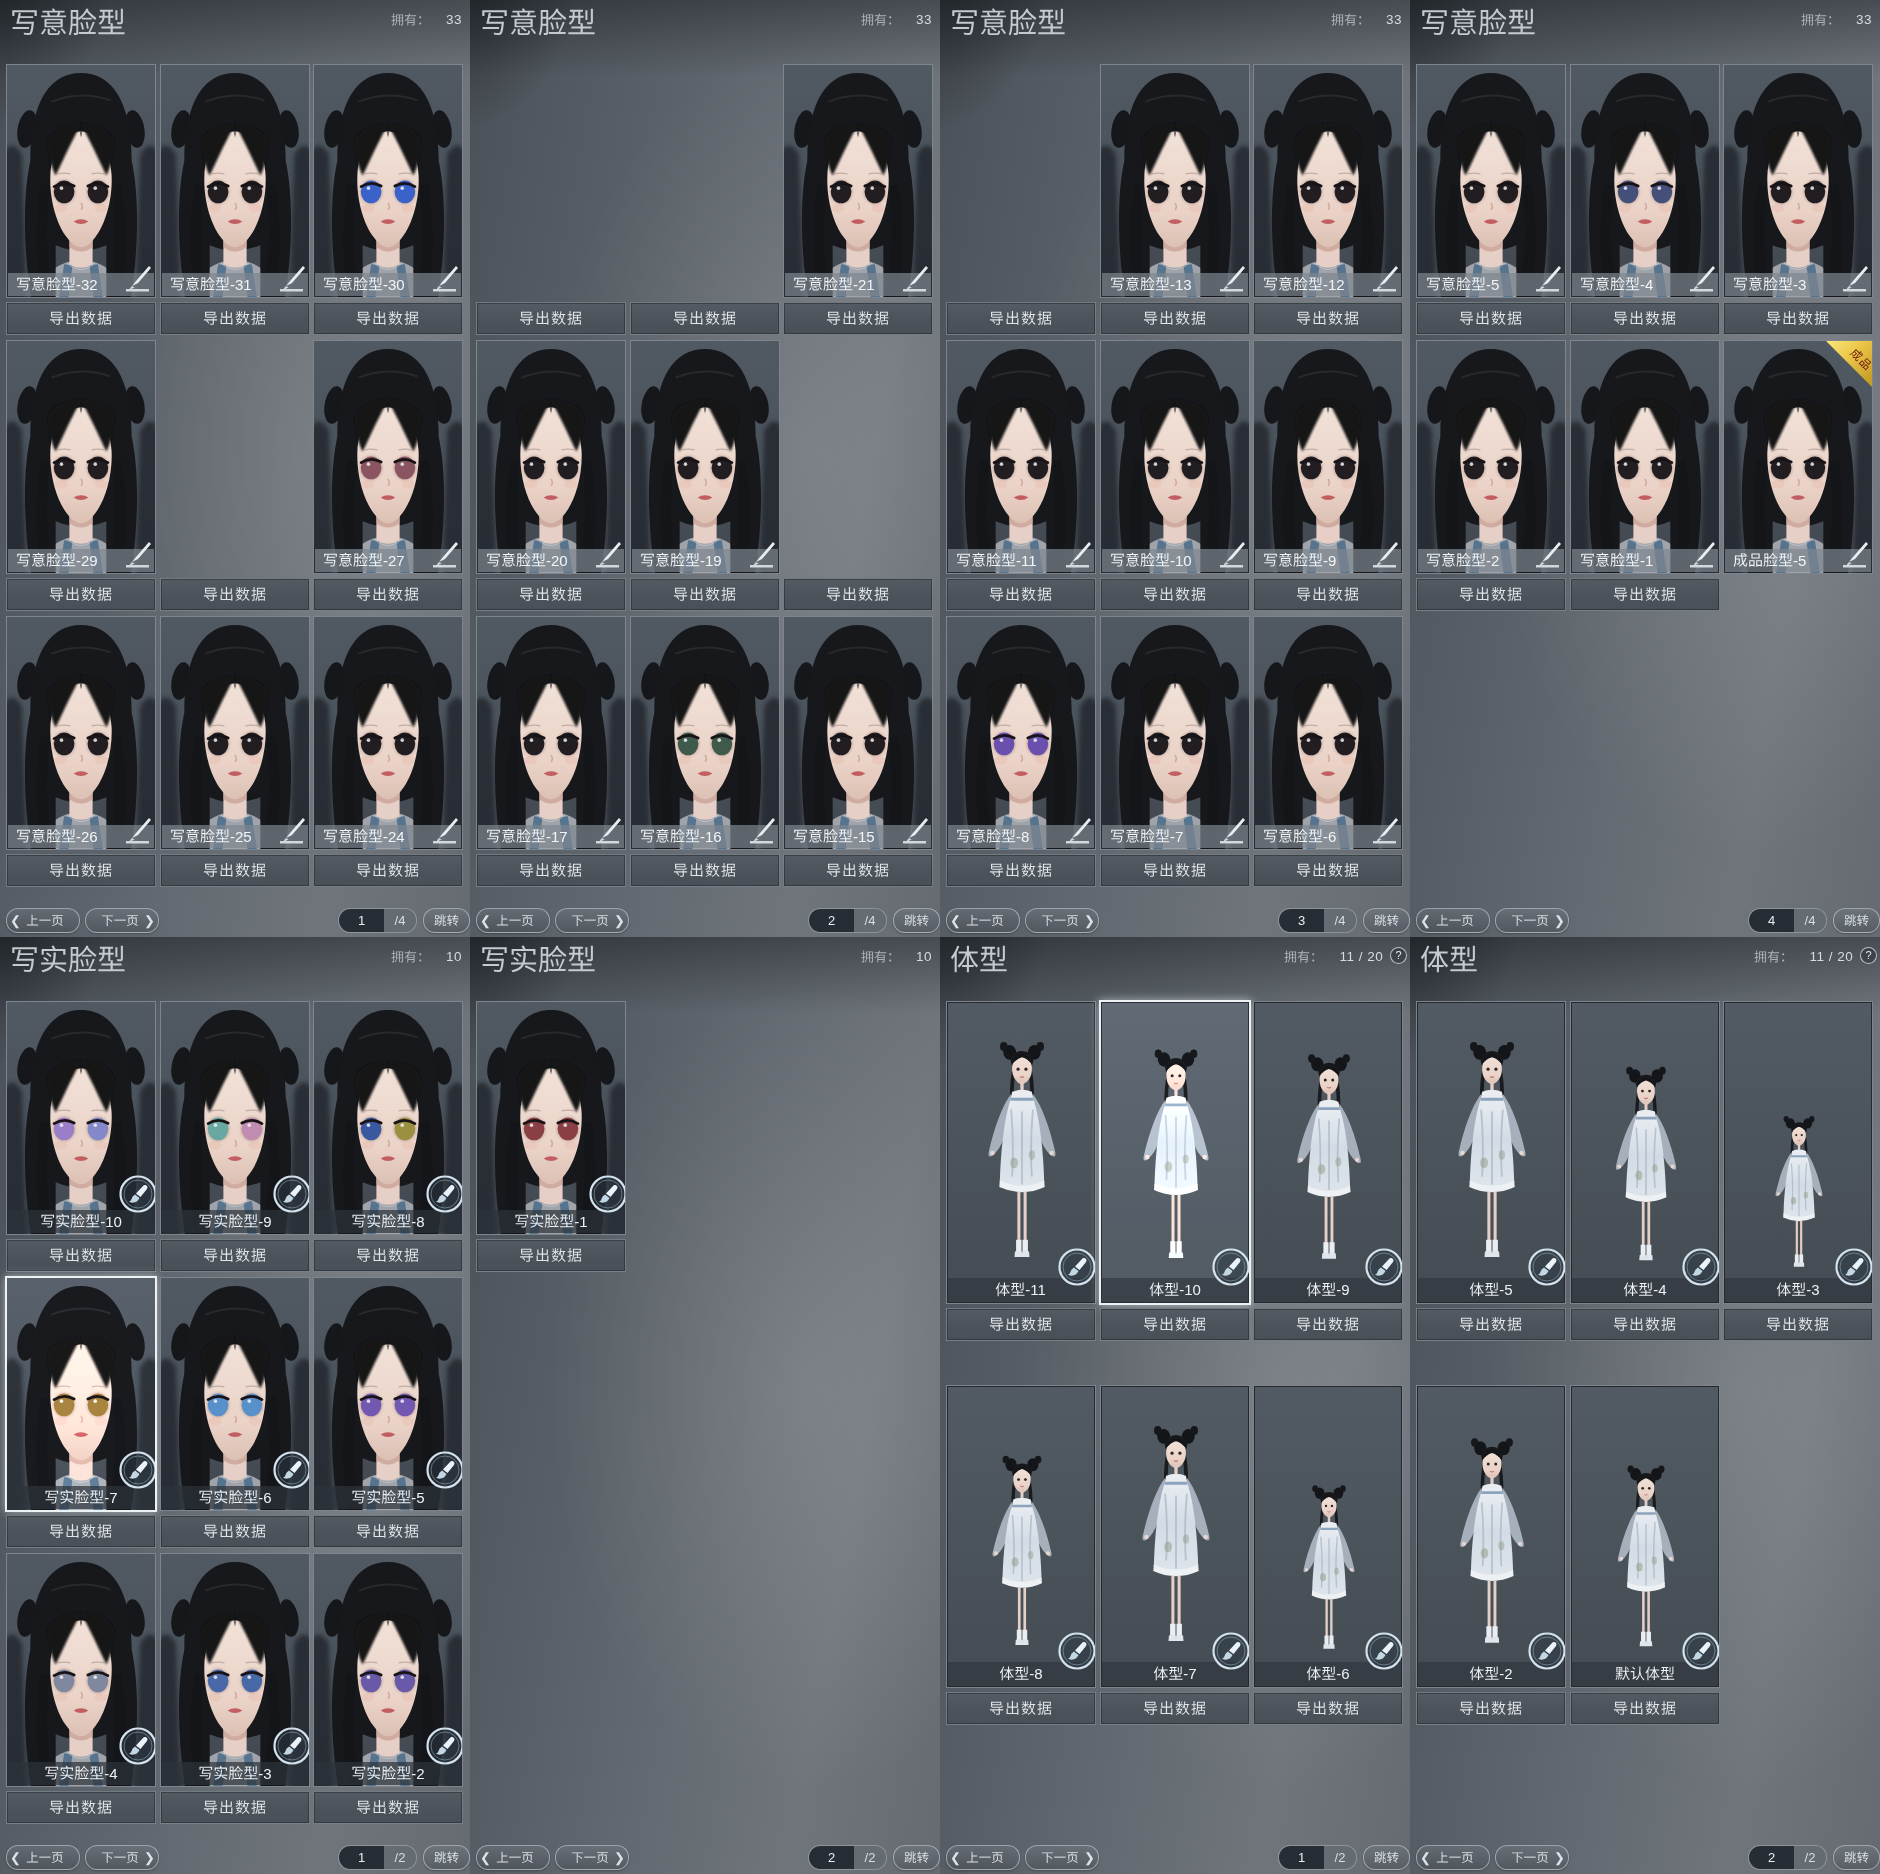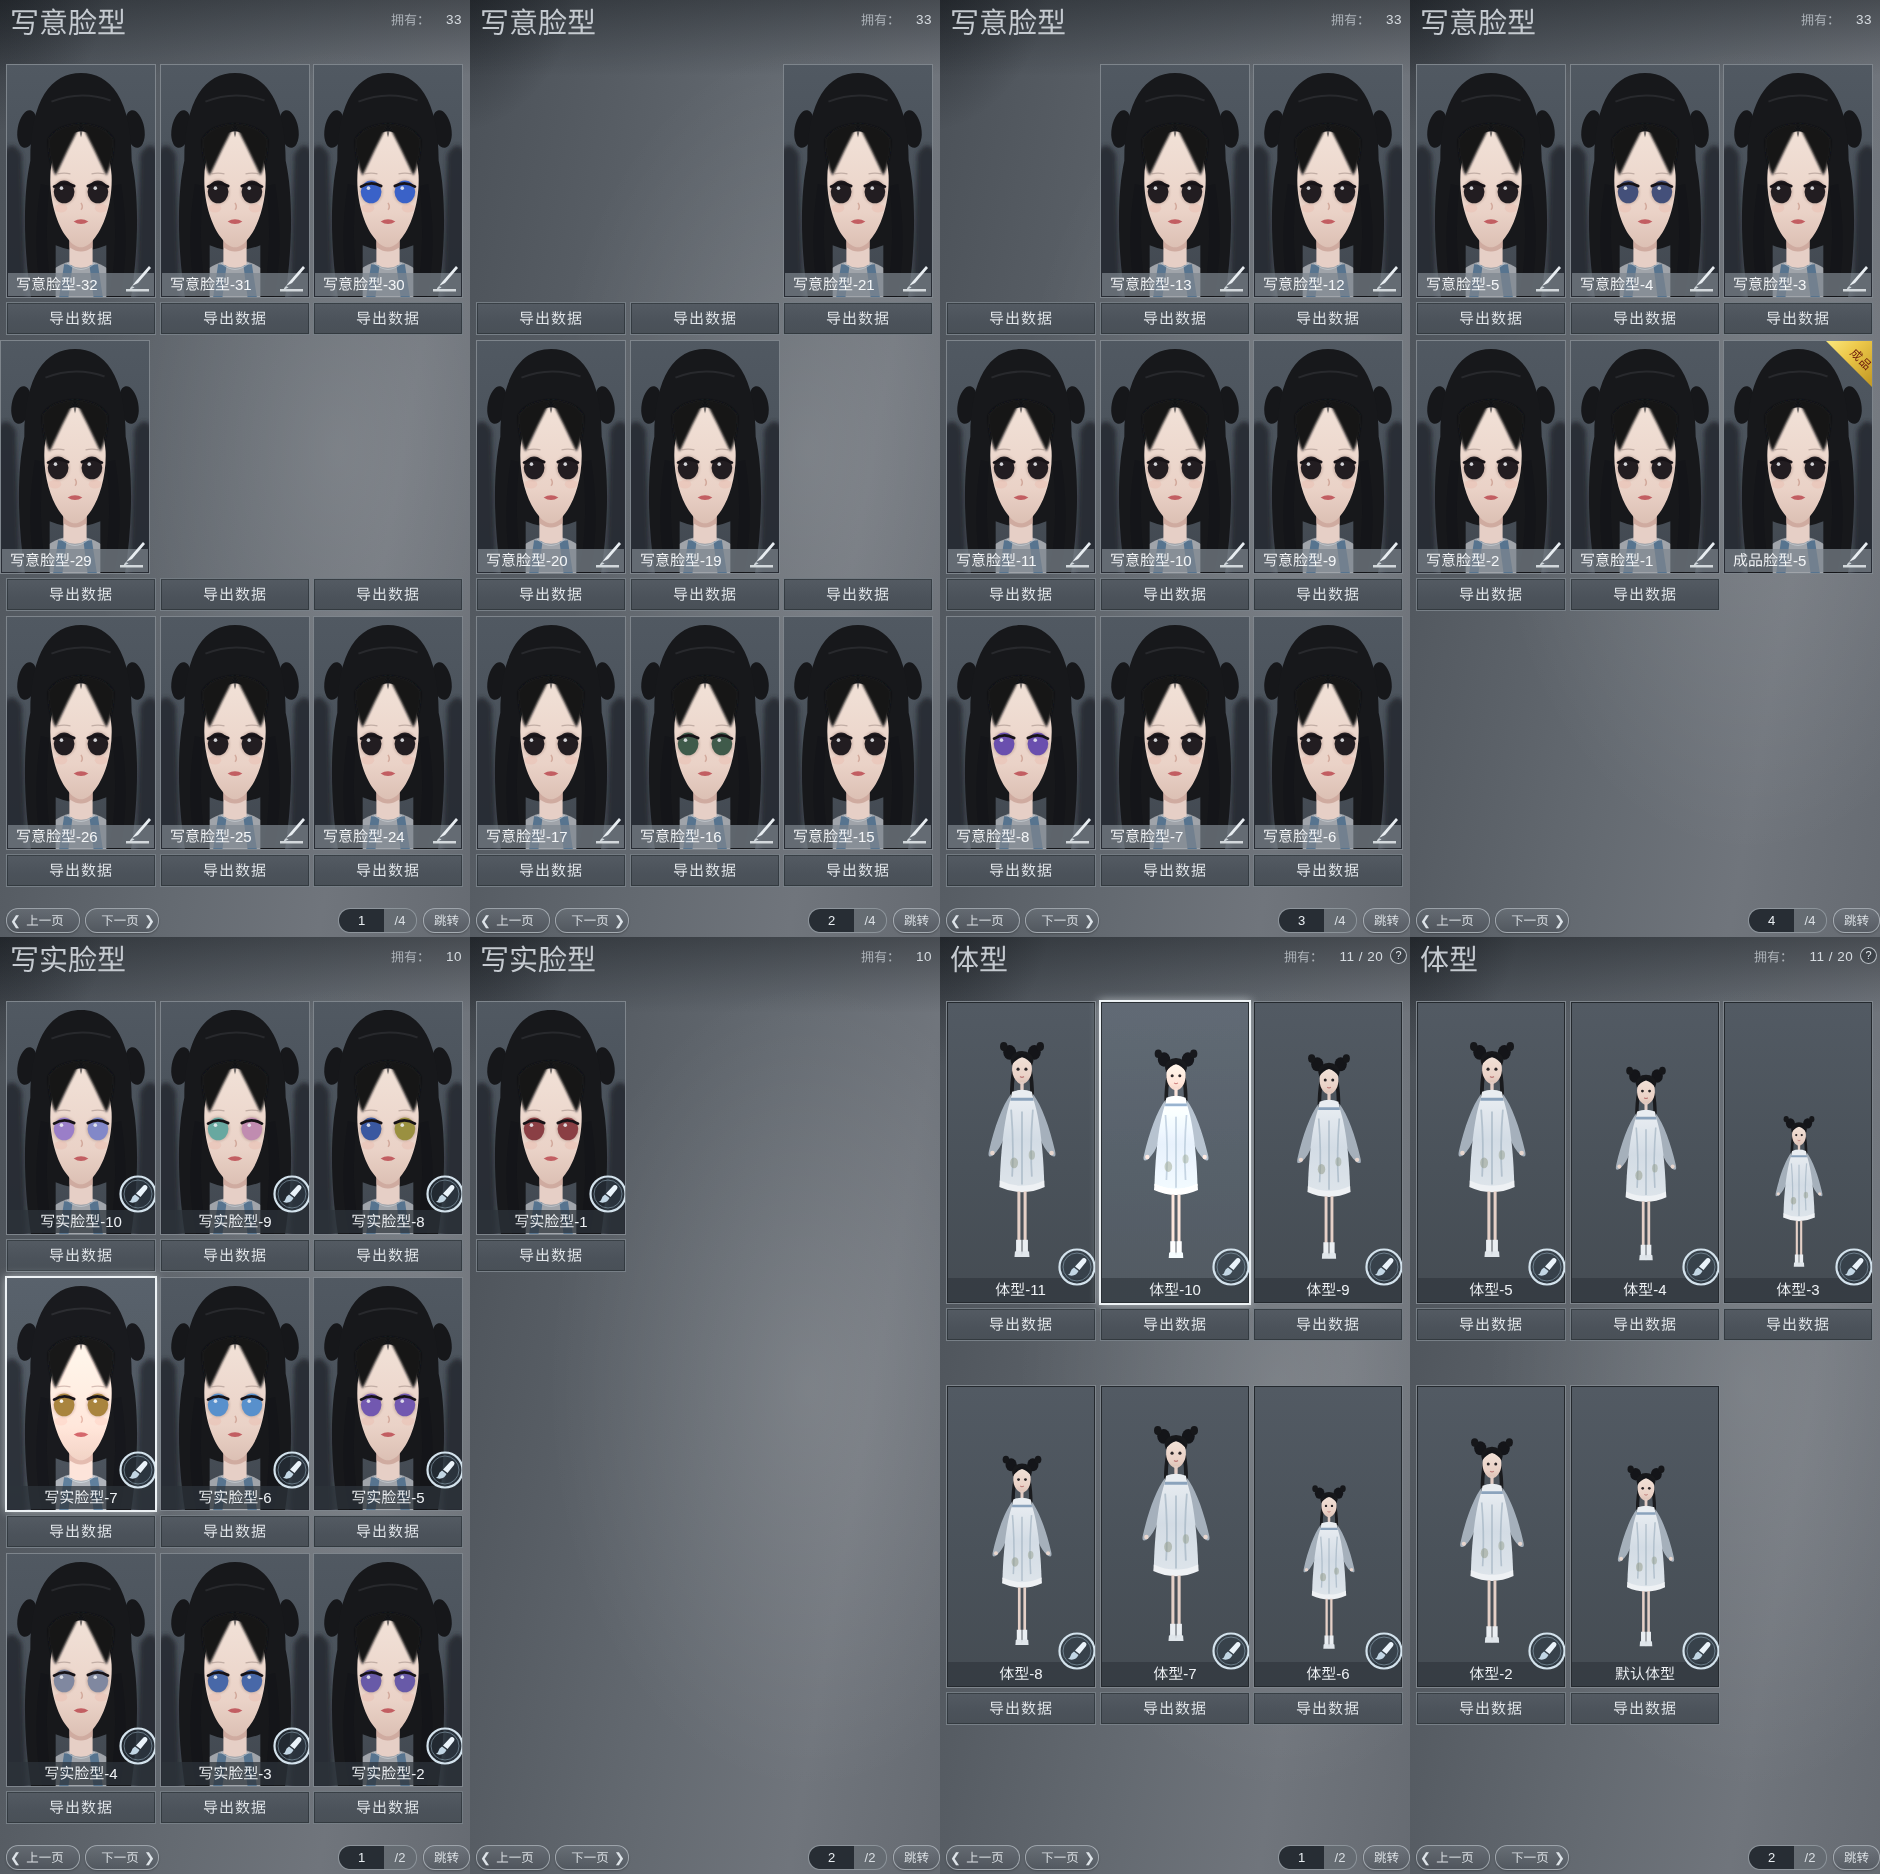--- a/index.html
+++ b/index.html
@@ -256,21 +256,21 @@
     <div class="btn" style="left:313px;top:302px;width:148px;height:31px"><svg width="148" height="31" style="overflow:visible">
         <g transform="translate(42.0,20.7)">
           <g fill="#e2e6ea">
             <use href="#g6" transform="translate(0.0,0) scale(0.0150,-0.0150)"></use>
             <use href="#g7" transform="translate(16.0,0) scale(0.0150,-0.0150)"></use>
             <use href="#g8" transform="translate(32.0,0) scale(0.0150,-0.0150)"></use>
             <use href="#g9" transform="translate(48.0,0) scale(0.0150,-0.0150)"></use>
           </g>
         </g>
       </svg></div>
-    <div class="cell" style="left:0;top:340px;width:148px;height:232px">
+    <div class="cell" style="left:6px;top:340px;width:148px;height:232px">
       <svg class="art fart" width="146" height="230" style="">
         <use href="#face"></use>
       </svg>
       <div class="strip sa"><svg width="146" height="23" style="overflow:visible">
           <g transform="translate(8,16.5)">
             <g fill="#f3f5f7">
               <use href="#g0" transform="translate(0.0,0) scale(0.0150,-0.0150)"></use>
               <use href="#g1" transform="translate(15.0,0) scale(0.0150,-0.0150)"></use>
               <use href="#g2" transform="translate(30.0,0) scale(0.0150,-0.0150)"></use>
               <use href="#g3" transform="translate(45.0,0) scale(0.0150,-0.0150)"></use>
@@ -294,20 +294,38 @@
     <div class="btn" style="left:160px;top:578px;width:148px;height:31px"><svg width="148" height="31" style="overflow:visible">
         <g transform="translate(42.0,20.7)">
           <g fill="#e2e6ea">
             <use href="#g6" transform="translate(0.0,0) scale(0.0150,-0.0150)"></use>
             <use href="#g7" transform="translate(16.0,0) scale(0.0150,-0.0150)"></use>
             <use href="#g8" transform="translate(32.0,0) scale(0.0150,-0.0150)"></use>
             <use href="#g9" transform="translate(48.0,0) scale(0.0150,-0.0150)"></use>
           </g>
         </g>
       </svg></div>
+    <div class="cell" style="left:313px;top:340px;width:148px;height:232px">
+      <svg class="art fart" width="146" height="230" style="--el:#8a5560;--er:#8a5560;">
+        <use href="#face"></use>
+      </svg>
+      <div class="strip sa"><svg width="146" height="23" style="overflow:visible">
+          <g transform="translate(8,16.5)">
+            <g fill="#f3f5f7">
+              <use href="#g0" transform="translate(0.0,0) scale(0.0150,-0.0150)"></use>
+              <use href="#g1" transform="translate(15.0,0) scale(0.0150,-0.0150)"></use>
+              <use href="#g2" transform="translate(30.0,0) scale(0.0150,-0.0150)"></use>
+              <use href="#g3" transform="translate(45.0,0) scale(0.0150,-0.0150)"></use>
+              <text x="60.0" y="0" font-family="Liberation Sans, sans-serif" font-size="15.0" letter-spacing="0.0" fill="#f3f5f7">-27</text>
+            </g>
+          </g>
+        </svg><svg class="penic" width="30" height="30" viewBox="0 0 30 30">
+          <use href="#pen"></use>
+        </svg></div>
+    </div>
     <div class="btn" style="left:313px;top:578px;width:148px;height:31px"><svg width="148" height="31" style="overflow:visible">
         <g transform="translate(42.0,20.7)">
           <g fill="#e2e6ea">
             <use href="#g6" transform="translate(0.0,0) scale(0.0150,-0.0150)"></use>
             <use href="#g7" transform="translate(16.0,0) scale(0.0150,-0.0150)"></use>
             <use href="#g8" transform="translate(32.0,0) scale(0.0150,-0.0150)"></use>
             <use href="#g9" transform="translate(48.0,0) scale(0.0150,-0.0150)"></use>
           </g>
         </g>
       </svg></div>

